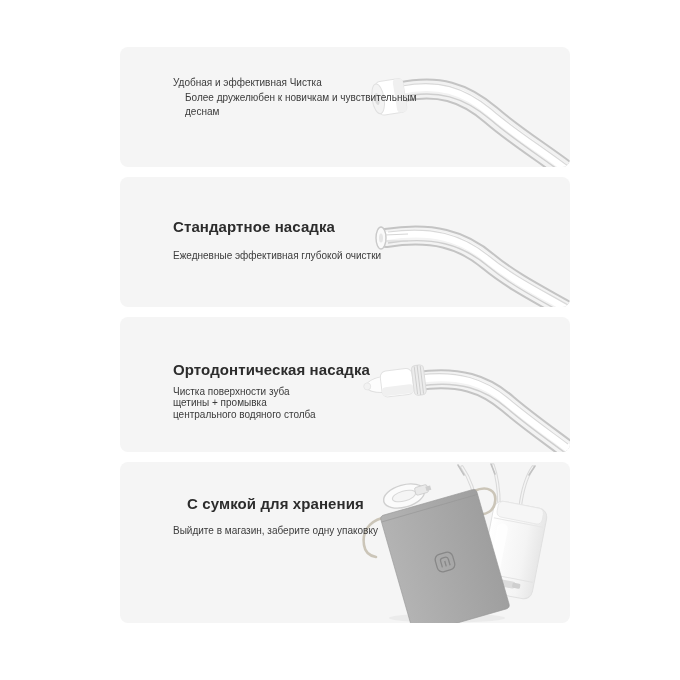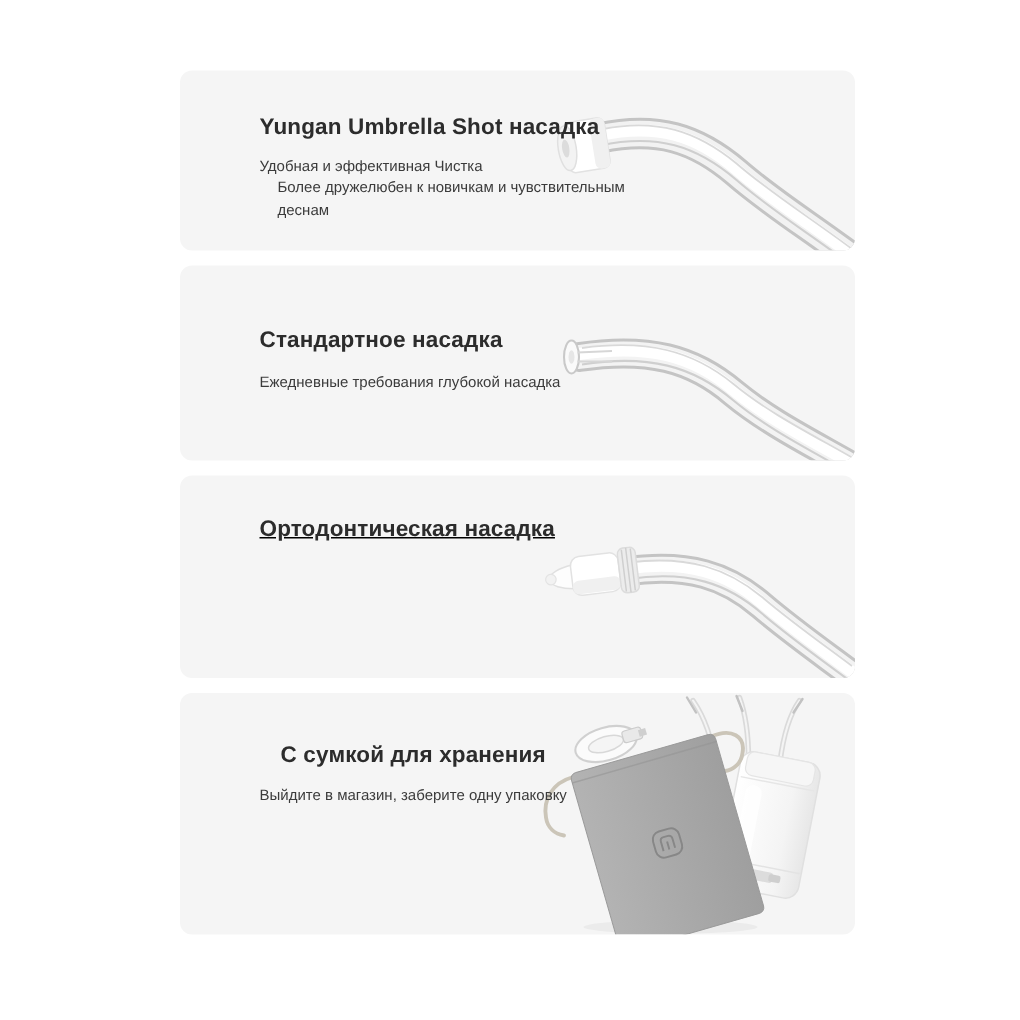--- a/index.html
+++ b/index.html
@@ -14,21 +14,21 @@
     background: #f5f5f5; border-radius: 8px; overflow: hidden;
   }
   .card1 { top: 47px;  height: 120px; }
   .card2 { top: 177px; height: 130px; }
   .card3 { top: 317px; height: 135px; }
   .card4 { top: 462px; height: 161px; text-align: center; }
 
   .text { position: absolute; left: 53px; z-index: 2; }
   .card1 .text { top: 29px; }
   .card2 .text { top: 41px; }
-  .card3 .text { top: 27px; text-decoration: underline; }
+  .card3 .text { top: 44px; }
   .card4 .text { top: 33px; }
 
   .title {
     margin: 0 0 10px 0; font-size: 15px; font-weight: 700;
     color: #2c2c2c; letter-spacing: 0.1px; line-height: 1.25;
   }
   .card2 .title { margin-bottom: 12px; }
   .card3 .title { margin-bottom: 6px; }
 
   .desc {
@@ -42,21 +42,20 @@
 
   .art { position: absolute; top: 0; right: 0; z-index: 1; display: block; }
 </style>
 </head>
 <body>
 
 <div class="page">
 
   <section class="card card1">
     <div class="text">
-      <h2 class="title">Yungan Umbrella Shot насадка</h2>
       <p class="desc p1">Удобная и эффективная Чистка</p>
       <p class="desc p2">Более дружелюбен к новичкам и чувствительным деснам</p>
     </div>
     <svg class="art" width="210" height="120" viewBox="0 0 210 120" aria-label="umbrella-shot-nozzle-photo">
       <path d="M 40,45 C 78,37 104,45 131,68 C 154,88 180,104 208,125" fill="none" stroke="#c4c4c4" stroke-width="21" stroke-linecap="round"></path>
       <path d="M 40,45 C 78,37 104,45 131,68 C 154,88 180,104 208,125" fill="none" stroke="#f2f2f2" stroke-width="17" stroke-linecap="round"></path>
       <path d="M 40,43 C 78,35 104,43 131,66 C 154,86 180,102 208,123" fill="none" stroke="#ffffff" stroke-width="8" stroke-linecap="round"></path>
       <path d="M 40,50 C 78,42 104,50 131,73 C 154,93 180,109 208,130" fill="none" stroke="#cfcfcf" stroke-width="1.4"></path>
       <path d="M 42,39 C 78,32 104,40 131,62 C 154,82 180,98 208,119" fill="none" stroke="#d9d9d9" stroke-width="1.2"></path>
       <g transform="translate(30,50) rotate(-9)">
@@ -64,37 +63,38 @@
         <rect x="5" y="-17" width="10" height="34" rx="4" fill="#f0f0f0"></rect>
         <ellipse cx="-12" cy="0" rx="6" ry="15" fill="#f3f3f3" stroke="#e0e0e0" stroke-width="1"></ellipse>
         <ellipse cx="-13" cy="0" rx="2.4" ry="6" fill="#dcdcdc"></ellipse>
       </g>
     </svg>
   </section>
 
   <section class="card card2">
     <div class="text">
       <h2 class="title">Стандартное насадка</h2>
-      <p class="desc p2">Ежедневные требования глубокой насадка</p>
+      <p class="desc p2">Ежедневные эффективная глубокой очистки</p>
     </div>
     <svg class="art" width="210" height="130" viewBox="0 0 210 130" aria-label="standard-nozzle-photo">
       <path d="M 26,61 C 72,54 102,62 129,85 C 152,104 180,118 208,134" fill="none" stroke="#c4c4c4" stroke-width="20" stroke-linecap="round"></path>
       <path d="M 26,61 C 72,54 102,62 129,85 C 152,104 180,118 208,134" fill="none" stroke="#f3f3f3" stroke-width="16" stroke-linecap="round"></path>
       <path d="M 26,59 C 72,52 102,60 129,83 C 152,102 180,116 208,132" fill="none" stroke="#ffffff" stroke-width="8" stroke-linecap="round"></path>
       <path d="M 28,66 C 72,59 102,67 129,90 C 152,109 180,123 208,139" fill="none" stroke="#cfcfcf" stroke-width="1.4"></path>
       <path d="M 28,55 C 72,49 102,57 129,79 C 152,98 180,112 208,128" fill="none" stroke="#d9d9d9" stroke-width="1.2"></path>
       <ellipse cx="21" cy="61" rx="5" ry="11" fill="#fafafa" stroke="#c9c9c9" stroke-width="1.4"></ellipse>
       <path d="M 25,58 L 48,57 M 25,64 L 48,64" stroke="#d6d6d6" stroke-width="1.2" fill="none"></path>
       <ellipse cx="21" cy="61" rx="2" ry="4.5" fill="#e6e6e6"></ellipse>
     </svg>
   </section>
 
   <section class="card card3">
     <div class="text">
       <h2 class="title">Ортодонтическая насадка</h2>
+      <p class="desc p1">Чистка поверхности зуба щетины + промывка центрального водяного столба</p>
     </div>
     <svg class="art" width="215" height="135" viewBox="0 0 215 135" aria-label="orthodontic-nozzle-photo">
       <path d="M 62,64 C 104,58 130,67 153,87 C 173,104 193,118 213,133" fill="none" stroke="#c4c4c4" stroke-width="20" stroke-linecap="round"></path>
       <path d="M 62,64 C 104,58 130,67 153,87 C 173,104 193,118 213,133" fill="none" stroke="#f3f3f3" stroke-width="16" stroke-linecap="round"></path>
       <path d="M 62,62 C 104,56 130,65 153,85 C 173,102 193,116 213,131" fill="none" stroke="#ffffff" stroke-width="8" stroke-linecap="round"></path>
       <path d="M 64,69 C 104,63 130,72 153,92 C 173,109 193,123 213,138" fill="none" stroke="#cfcfcf" stroke-width="1.4"></path>
       <path d="M 64,58 C 104,53 130,62 153,81 C 173,98 193,112 213,127" fill="none" stroke="#d9d9d9" stroke-width="1.2"></path>
       <g transform="translate(48,65) rotate(-7)">
         <path d="M -21,-8 C -30,-7 -36,-4 -37,-1 L -37,1 C -36,4 -30,7 -21,8 Z" fill="#fdfdfd" stroke="#e0e0e0" stroke-width="1"></path>
         <circle cx="-36" cy="0" r="3.5" fill="#f2f2f2" stroke="#e3e3e3" stroke-width="0.8"></circle>

